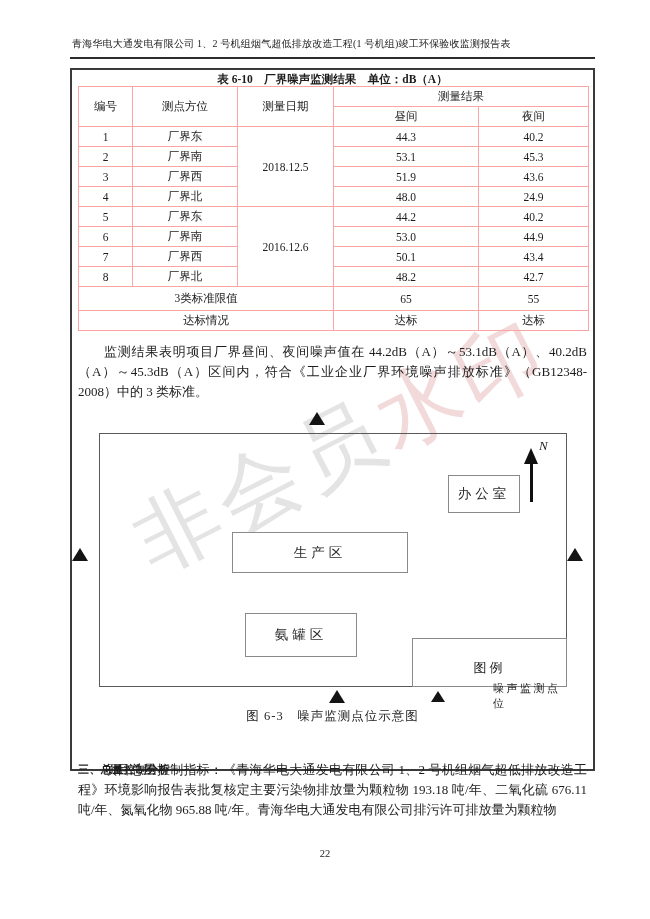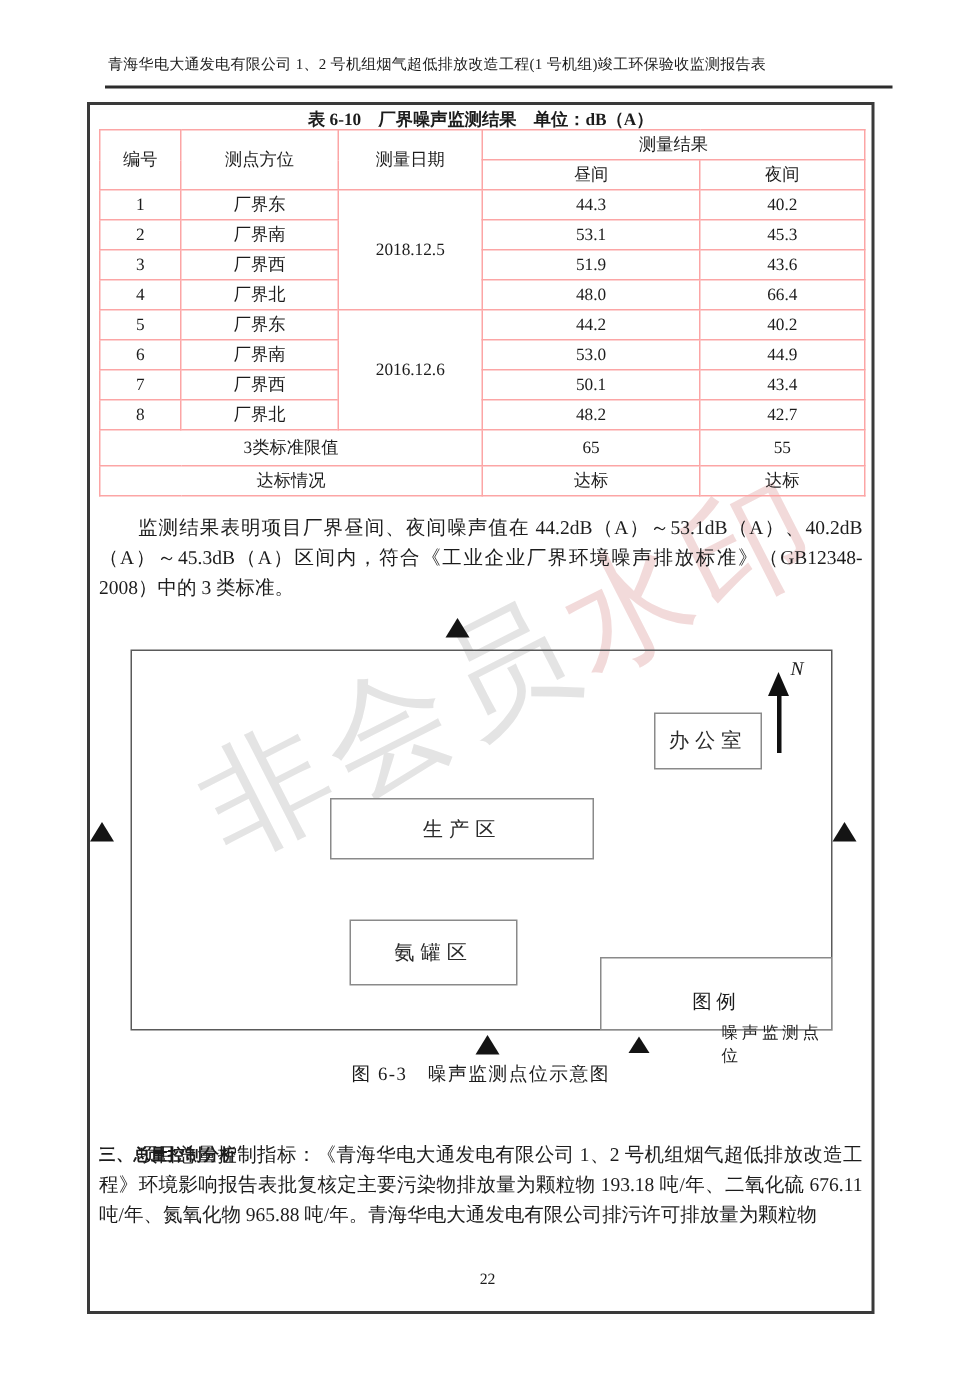--- a/index.html
+++ b/index.html
@@ -26,21 +26,21 @@
     position:absolute; left:72px; top:37px; width:521px;
     font-size:10px; line-height:13px; letter-spacing:0.2px;
     z-index:1;
   }
   .header-rule {
     position:absolute; left:70px; top:57px; width:525px; height:2px;
     background:#2c2c2c; z-index:1;
   }
   
   .content-box {
-    position:absolute; left:58px; top:68px; width:525px; height:808px;
+    position:absolute; left:70px; top:68px; width:525px; height:703px;
     border:2px solid #3a3a3a; z-index:1; background:transparent;
   }
   .tbl-title {
     position:absolute; top:2px; left:0; width:521px;
     text-align:center; font-weight:bold; font-size:11.5px;
   }
   table.noise {
     position:absolute; top:16px; left:6px; width:510px;
     border-collapse:collapse; table-layout:fixed;
     font-size:11.5px; text-align:center;
@@ -166,21 +166,21 @@
       <tr>
         <td>3</td>
         <td>厂界西</td>
         <td>51.9</td>
         <td>43.6</td>
       </tr>
       <tr>
         <td>4</td>
         <td>厂界北</td>
         <td>48.0</td>
-        <td>66.4</td>
+        <td>24.9</td>
       </tr>
 
       <tr>
         <td>5</td>
         <td>厂界东</td>
         <td rowspan="4">2016.12.6</td>
         <td>44.2</td>
         <td>40.2</td>
       </tr>
       <tr>

